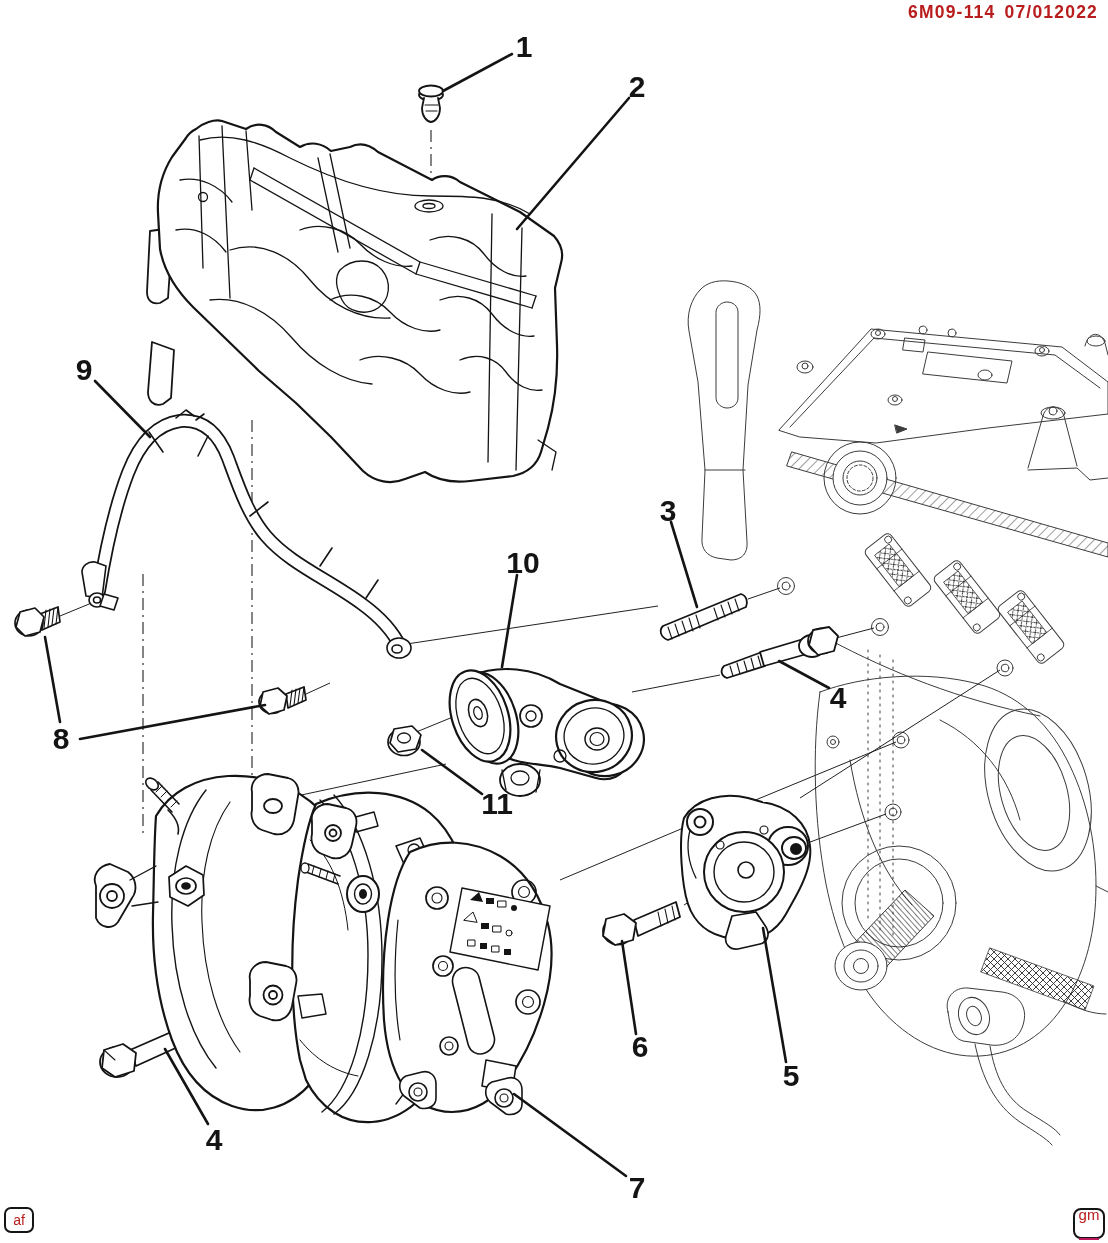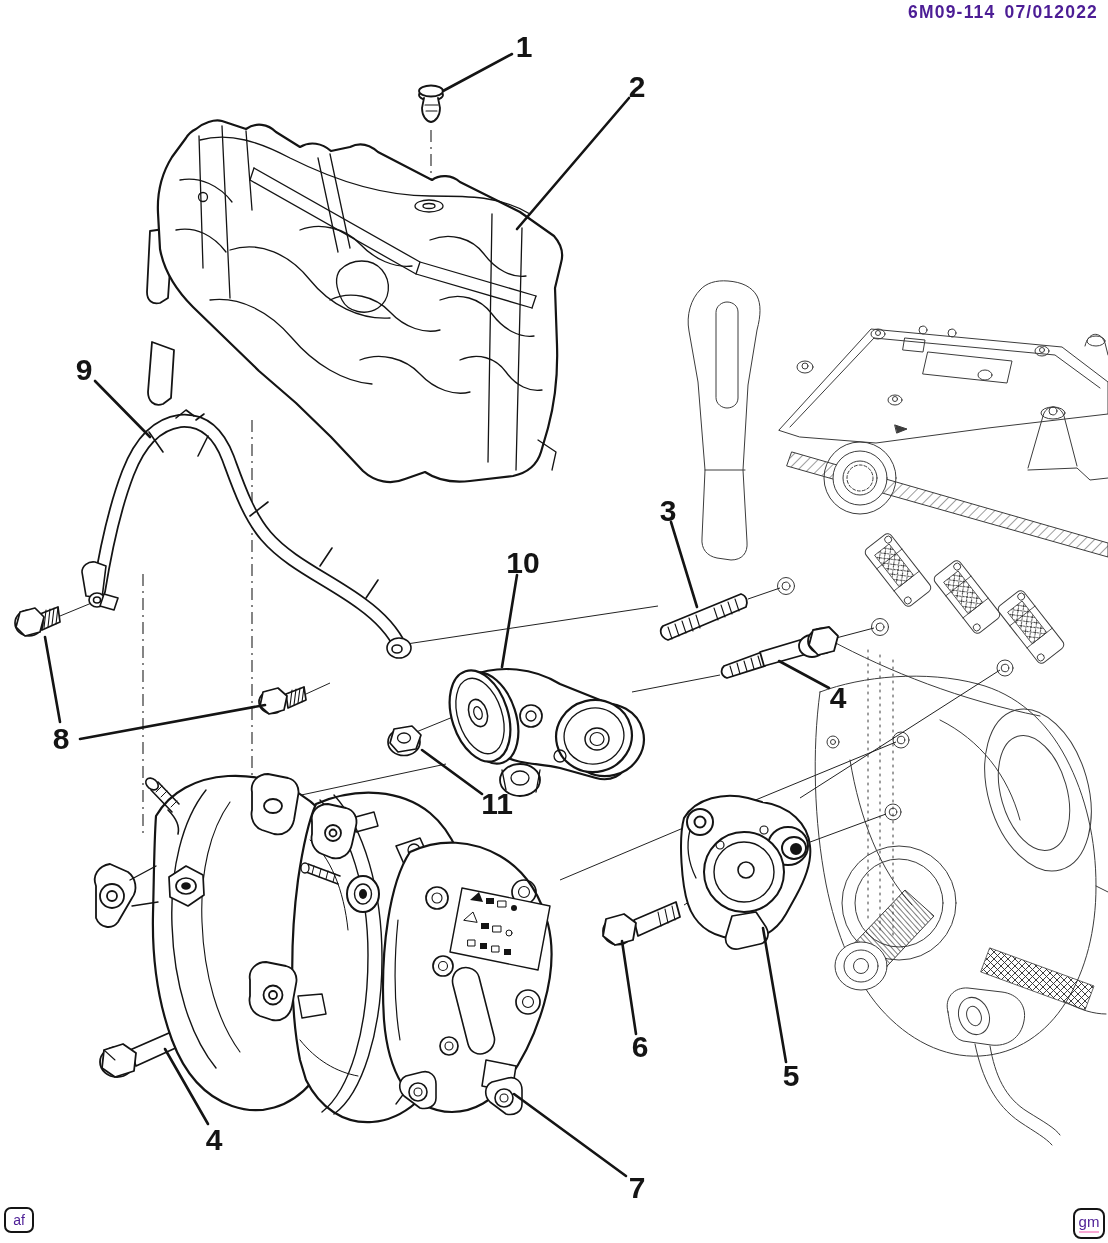--- a/index.html
+++ b/index.html
@@ -1,26 +1,26 @@
 <!DOCTYPE html>
 <html><head>
 <meta charset="utf-8">
 <style>
   html,body{margin:0;padding:0;background:#fff;}
   .page{position:relative;width:1108px;height:1243px;background:#fff;overflow:hidden;
-        font-family:"Liberation Sans",sans-serif;color:#4c1d95;}
+        font-family:"Liberation Sans",sans-serif;color:#b91c1c;}
   .doc-header{position:absolute;top:2px;right:10px;font-size:17.5px;font-weight:700;
               letter-spacing:1.2px;white-space:nowrap;}
   .doc-header span{margin-left:0;}
   .doc-header .date{margin-left:9px;}
   .badge{position:absolute;border:2.4px solid #141414;border-radius:8px;background:#fff;
          font-weight:400;display:flex;align-items:center;justify-content:center;}
   .badge-af{left:4px;bottom:10px;width:26px;height:22px;font-size:14px;border-radius:7px;}
   .badge-gm{right:3px;bottom:4px;width:28px;height:27px;font-size:15px;}
-  .badge-gm .u{border-bottom:2px solid #f9a8d4;line-height:1.05;padding-bottom:1px;}
+  .badge-gm .u{border-bottom:2px solid #be185d;line-height:1.05;padding-bottom:16px;}
   svg{position:absolute;left:0;top:0;}
   svg text.callout{font-family:"Liberation Sans",sans-serif;font-size:30px;font-weight:600;fill:#141414;}
 </style>
 </head>
 <body>
 
 <div class="page">
 
   <div class="doc-header">
     <span>6M09-114</span><span class="date">07/012022</span>

